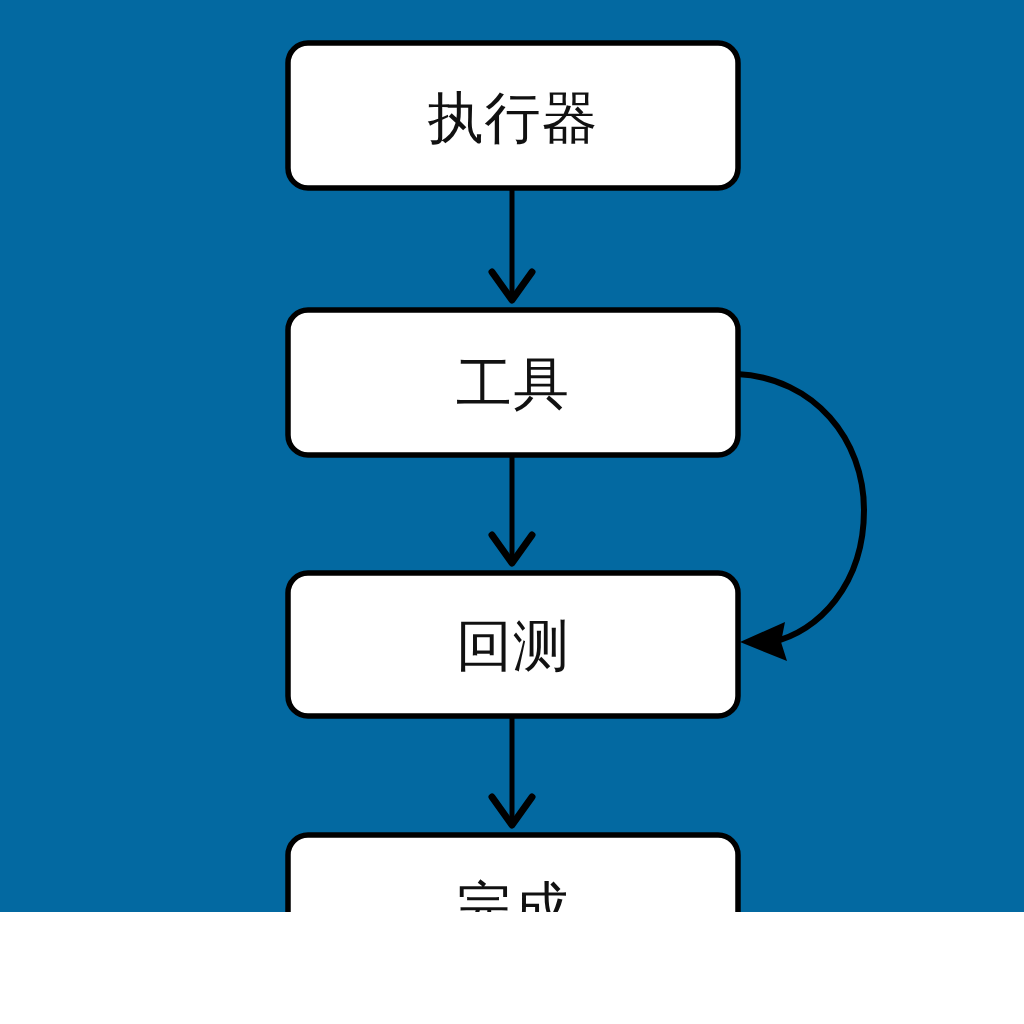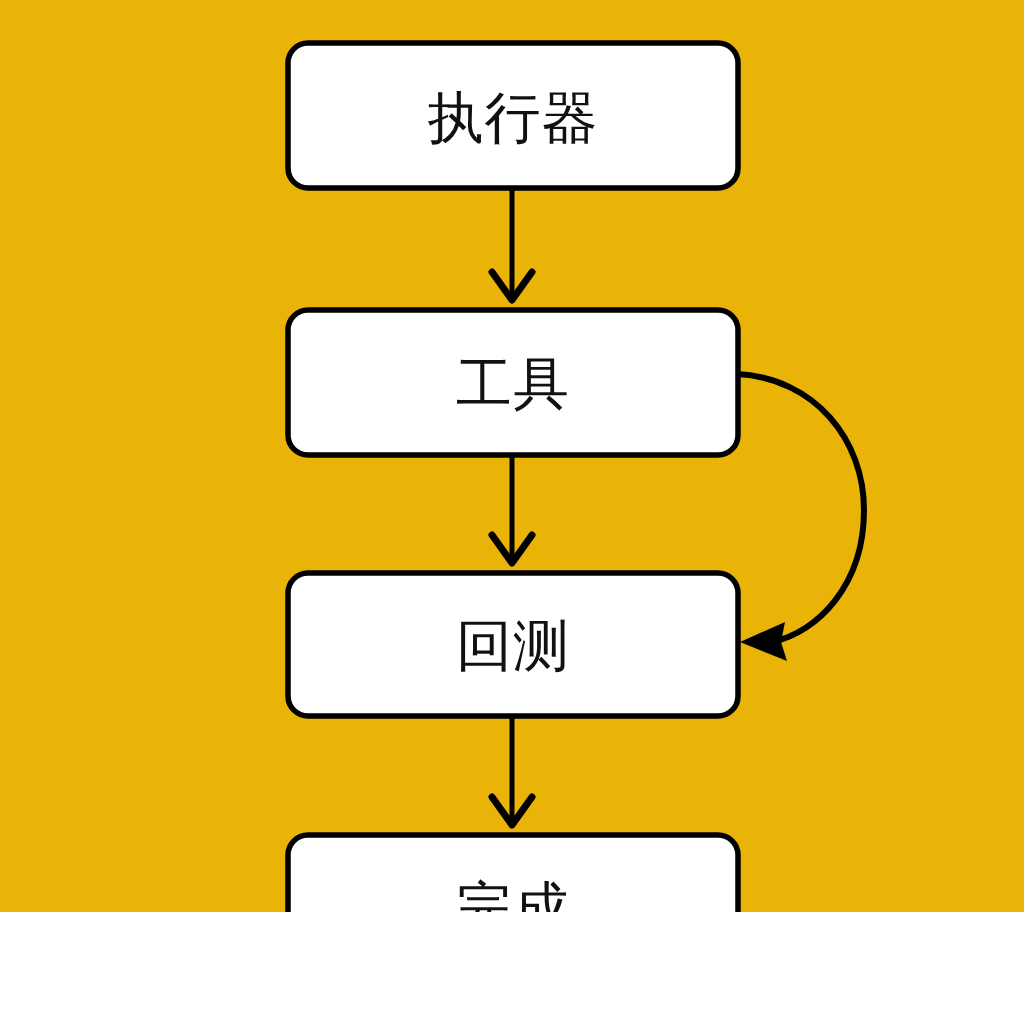--- a/index.html
+++ b/index.html
@@ -4,21 +4,21 @@
 <style>
   html, body {
     margin: 0;
     padding: 0;
     background: #ffffff;
   }
   #canvas {
     position: relative;
     width: 1024px;
     height: 912px;
-    background: #eab308;
+    background: #0369a1;
     overflow: hidden;
     font-family: "DejaVu Sans", "Liberation Sans", sans-serif;
   }
   #flow-svg {
     position: absolute;
     left: 0;
     top: 0;
     width: 1024px;
     height: 1024px;
     display: block;

